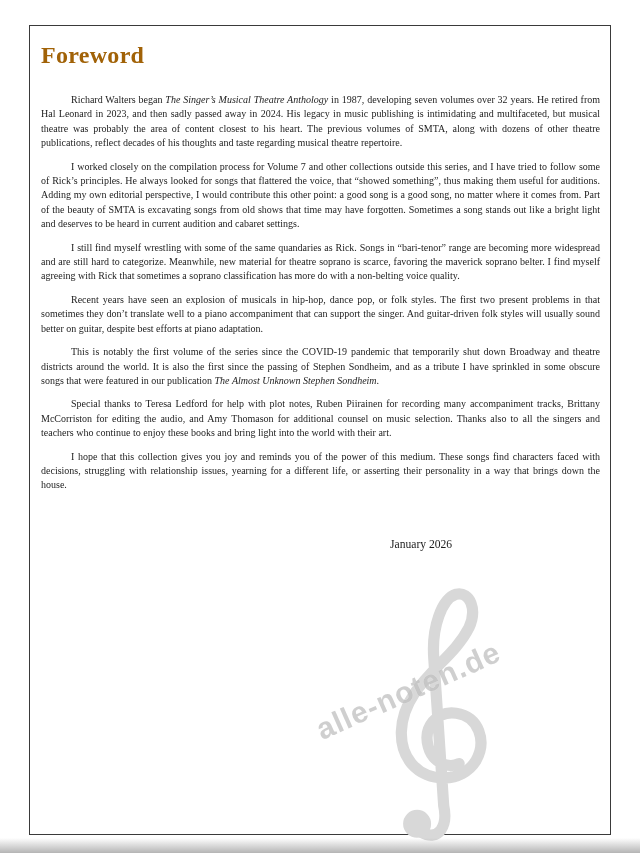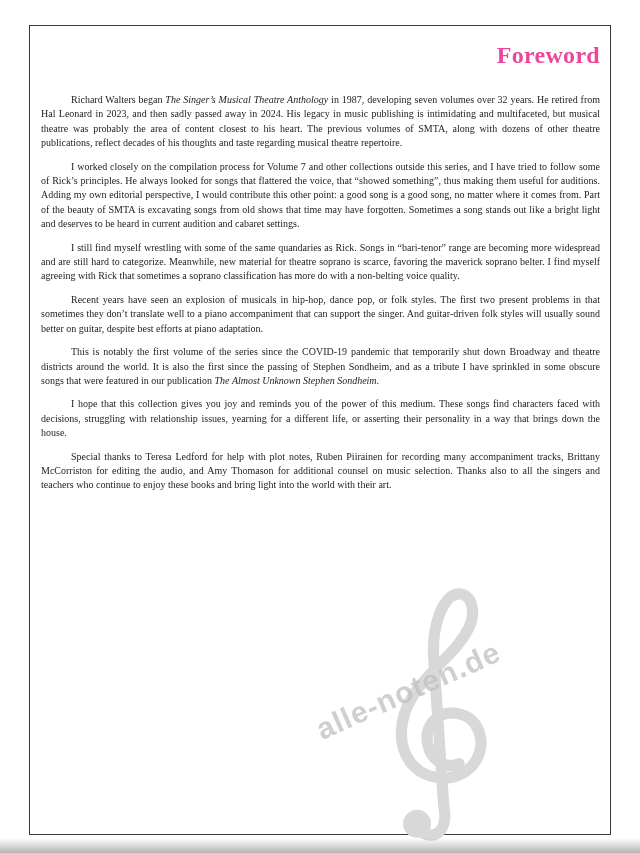--- a/index.html
+++ b/index.html
@@ -28,26 +28,26 @@
   }
   .content {
     position: absolute;
     left: 41px;
     top: 40px;
     width: 559px;
     z-index: 2;
   }
   .title {
     margin: 2px 0 24px 0;
-    text-align: right;
+    text-align: left;
     font-size: 24px;
     font-weight: bold;
     font-family: "Liberation Serif", serif;
     letter-spacing: 0.3px;
-    color: #ec4899;
+    color: #a16207;
   }
   .paragraphs p {
     margin: 0 0 9px 0;
     font-size: 10px;
     line-height: 14.4px;
     text-align: justify;
     text-indent: 30px;
     color: #1c1c1c;
   }
   .it { font-style: italic; }
@@ -122,23 +122,24 @@
 
   <div class="content">
     <h1 class="title">Foreword</h1>
 
     <div class="paragraphs" id="paragraphs">
         <p><span>Richard Walters began </span><span class="it">The Singer’s Musical Theatre Anthology</span><span> in 1987, developing seven volumes over 32 years. He retired from Hal Leonard in 2023, and then sadly passed away in 2024. His legacy in music publishing is intimidating and multifaceted, but musical theatre was probably the area of content closest to his heart. The previous volumes of SMTA, along with dozens of other theatre publications, reflect decades of his thoughts and taste regarding musical theatre repertoire.</span></p>
         <p><span>I worked closely on the compilation process for Volume 7 and other collections outside this series, and I have tried to follow some of Rick’s principles. He always looked for songs that flattered the voice, that “showed something”, thus making them useful for auditions. Adding my own editorial perspective, I would contribute this other point: a good song is a good song, no matter where it comes from. Part of the beauty of SMTA is excavating songs from old shows that time may have forgotten. Sometimes a song stands out like a bright light and deserves to be heard in current audition and cabaret settings.</span></p>
         <p><span>I still find myself wrestling with some of the same quandaries as Rick. Songs in “bari-tenor” range are becoming more widespread and are still hard to categorize. Meanwhile, new material for theatre soprano is scarce, favoring the maverick soprano belter. I find myself agreeing with Rick that sometimes a soprano classification has more do with a non-belting voice quality.</span></p>
         <p><span>Recent years have seen an explosion of musicals in hip-hop, dance pop, or folk styles. The first two present problems in that sometimes they don’t translate well to a piano accompaniment that can support the singer. And guitar-driven folk styles will usually sound better on guitar, despite best efforts at piano adaptation.</span></p>
         <p><span>This is notably the first volume of the series since the COVID-19 pandemic that temporarily shut down Broadway and theatre districts around the world. It is also the first since the passing of Stephen Sondheim, and as a tribute I have sprinkled in some obscure songs that were featured in our publication </span><span class="it">The Almost Unknown Stephen Sondheim</span><span>.</span></p>
+        <p><span>Special thanks to Teresa Ledford for help with plot notes, Ruben Piirainen for recording many accompaniment tracks, Brittany McCorriston for editing the audio, and Amy Thomason for additional counsel on music selection. Thanks also to all the singers and teachers who continue to enjoy these books and bring light into the world with their art.</span></p>
         <p><span>I hope that this collection gives you joy and reminds you of the power of this medium. These songs find characters faced with decisions, struggling with relationship issues, yearning for a different life, or asserting their personality in a way that brings down the house.</span></p>
-        <p><span>Special thanks to Teresa Ledford for help with plot notes, Ruben Piirainen for recording many accompaniment tracks, Brittany McCorriston for editing the audio, and Amy Thomason for additional counsel on music selection. Thanks also to all the singers and teachers who continue to enjoy these books and bring light into the world with their art.</span></p>
       </div>
 
     <div class="signature">
+      <div>January 2026</div>
     </div>
   </div>
 
   <div class="bottom-shade"></div>
 
 </div>
 
 </body></html>

